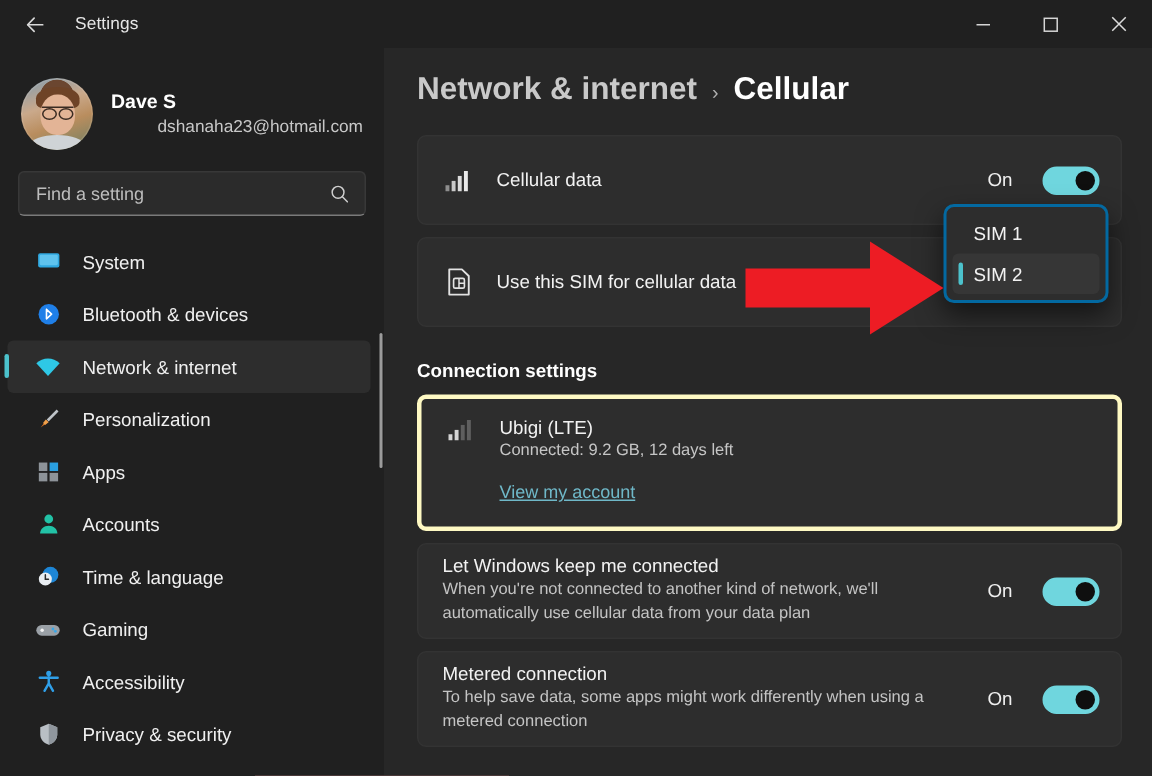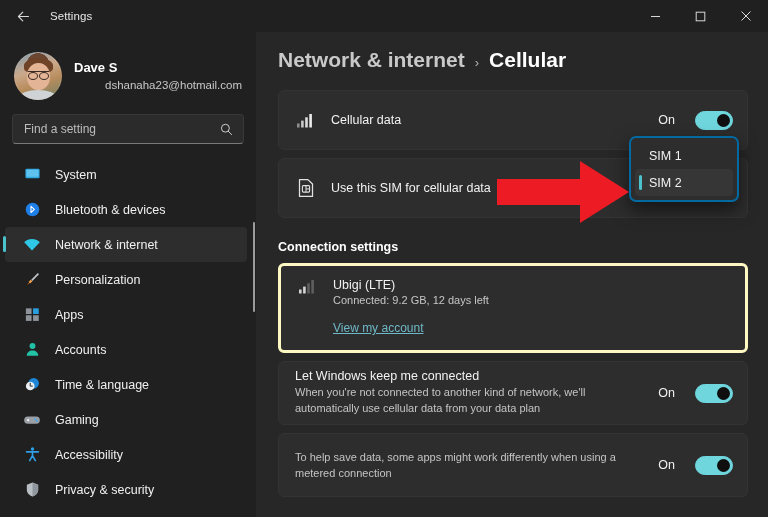--- a/index.html
+++ b/index.html
@@ -430,20 +430,21 @@
           </span>
         </div>
       </div>
     </div>
 
     <div class="spacer8"></div>
 
     <div class="card">
       <div class="row" style="min-height:62px">
         <div class="row-text" style="margin-left:2px">
+          <div class="row-title">Metered connection</div>
           <div class="row-sub" style="max-width:330px">To help save data, some apps might work differently when using a metered connection</div>
         </div>
         <div class="row-right">
           <span class="state-label">On</span>
           <span class="toggle">
             <span class="knob"></span>
           </span>
         </div>
       </div>
     </div>

